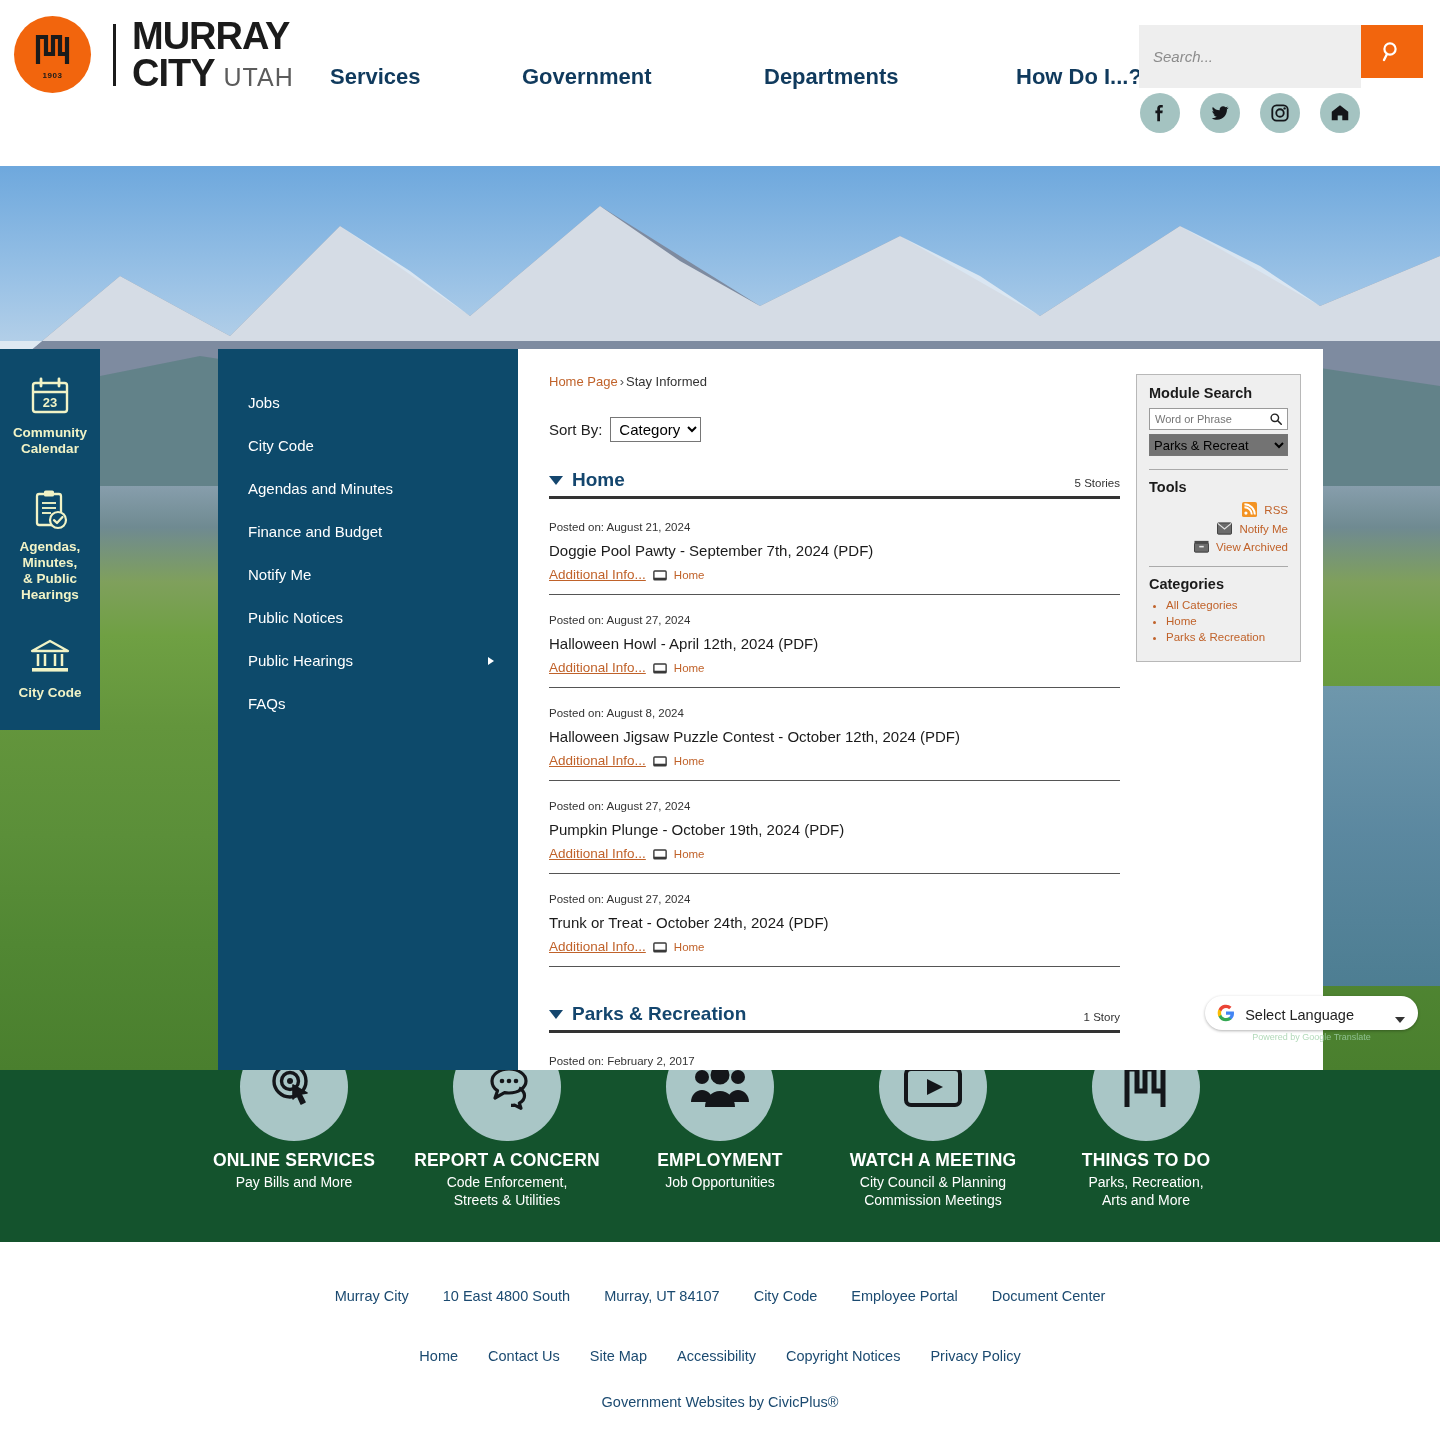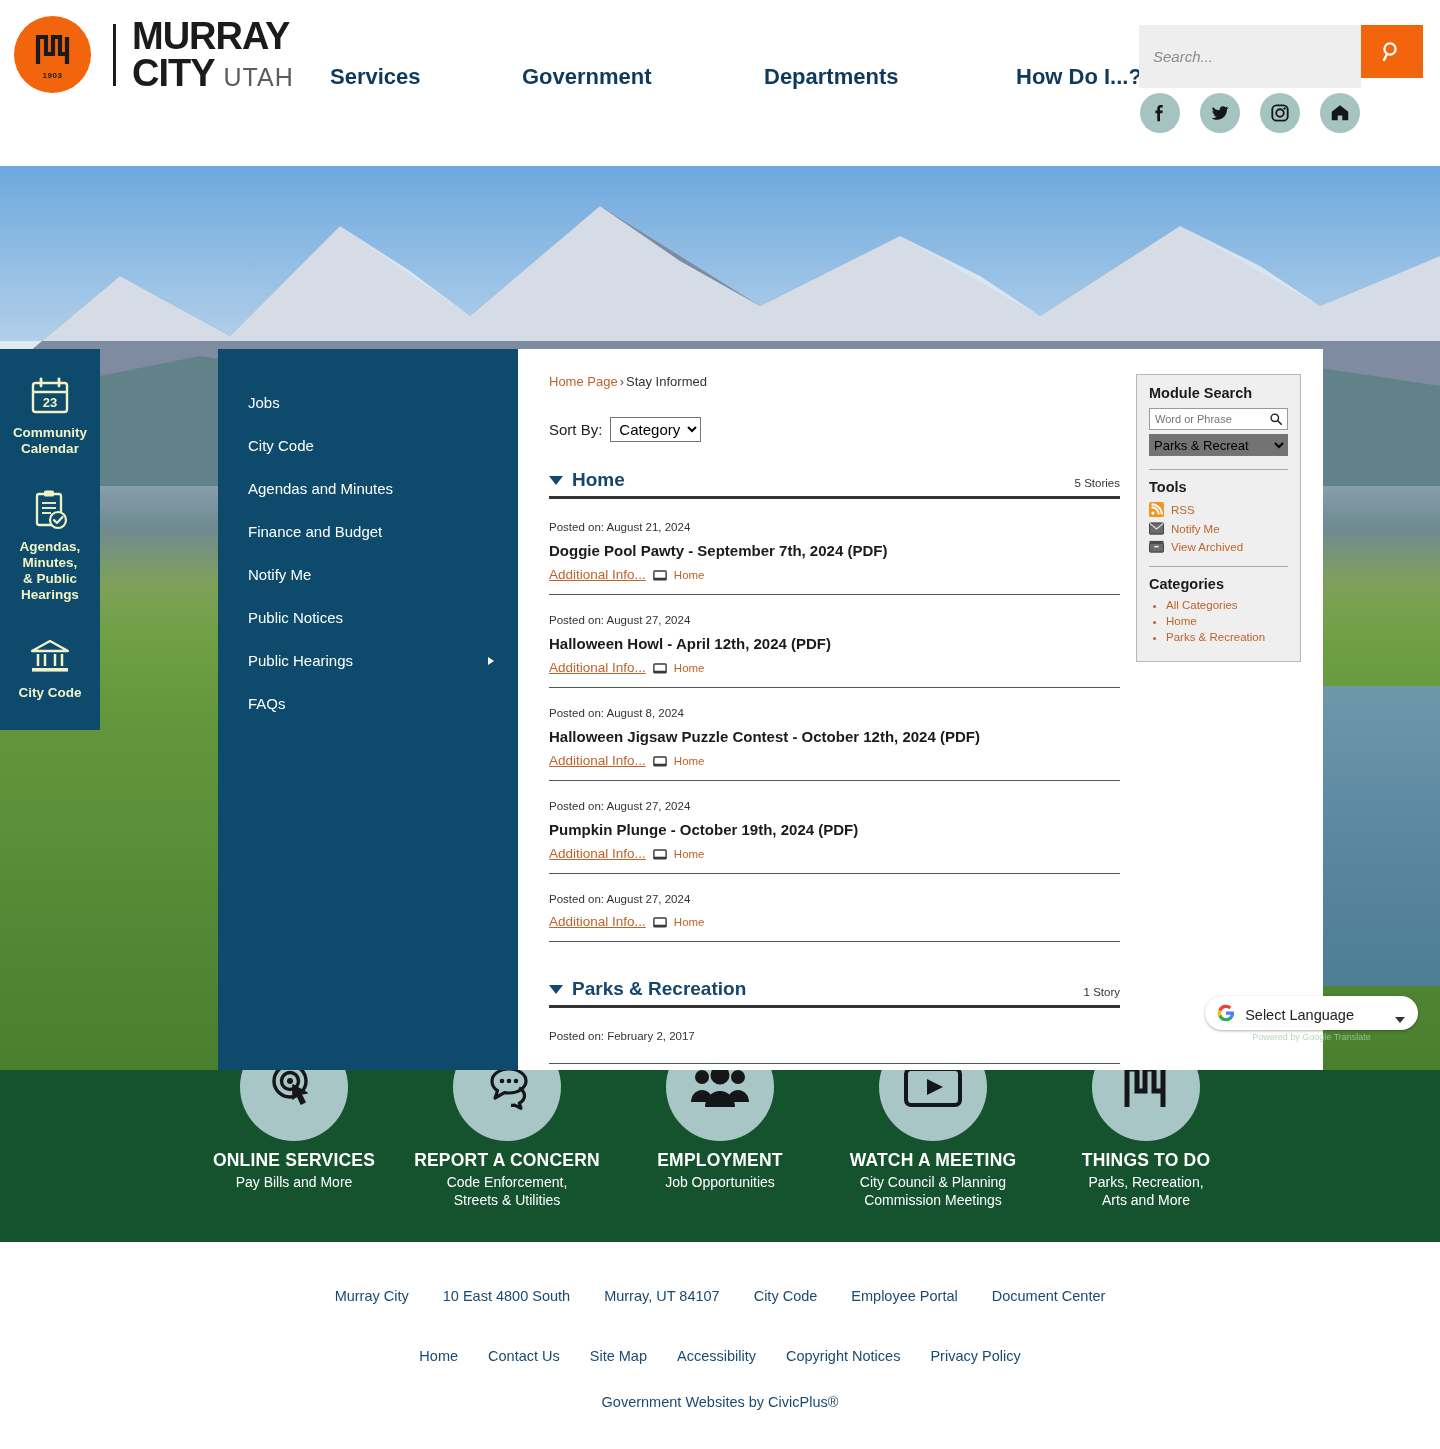--- a/index.html
+++ b/index.html
@@ -199,21 +199,21 @@
     border-top: 9px solid #14466e;
     border-left: 7px solid transparent;
     border-right: 7px solid transparent;
   }
   .sectitle { font-size: 19px; font-weight: bold; color: #14466e; }
   .seccount { font-size: 11.5px; color: #333; padding-bottom: 2px; }
 
   .story { border-bottom: 1px solid #555; padding-bottom: 12px; margin-bottom: 19px; }
   .story:last-child { }
   .story-date { font-size: 11.5px; color: #333; margin-bottom: 9px; }
-  .story-title { font-size: 15px; font-weight: bold; color: #1b1b1b; margin-bottom: 8px; }
+  .story-title { font-size: 15px; font-weight: normal; color: #1b1b1b; margin-bottom: 8px; }
   .story-links { display: flex; align-items: center; gap: 7px; }
   .story-more {
     font-size: 13.5px; color: #c0622a; text-decoration: underline; cursor: pointer;
   }
   .cat-ico { width: 14px; height: 12px; flex-shrink: 0; }
   .cat-name { font-size: 11.5px; color: #c0622a; cursor: pointer; }
 
   .sechead.parks { margin-top: 36px; }
 
   
@@ -239,20 +239,21 @@
   }
   .mod-sel {
     width: 100%; font-size: 13px; height: 22px;
     border: 1px solid #767676; background: #737373;
     font-family: "Liberation Sans", sans-serif;
   }
   .mod-rule { border-top: 1px solid #aaa; margin: 13px 0 9px; }
   .tool-row {
     display: flex; align-items: center; gap: 7px; margin-bottom: 5px;
     cursor: pointer;
+    justify-content: flex-end;
   }
   .tool-row span { font-size: 11.5px; color: #c0622a; }
   .cat-li {
     font-size: 11.5px; color: #c0622a; margin-left: 17px;
     list-style: disc; margin-bottom: 4px; cursor: pointer;
   }
   .cat-li::marker { color: #c0622a; }
 
   
   .translate {
@@ -540,20 +541,21 @@
             <svg class="cat-ico" viewBox="0 0 16 13">
                 <rect x="1" y="2" width="14" height="10" rx="1" fill="none" stroke="#3a3a3a" stroke-width="1.6"></rect>
                 <line x1="1" y1="10.4" x2="15" y2="10.4" stroke="#3a3a3a" stroke-width="1.6"></line>
               </svg>
             <span class="cat-name">Home</span>
           </div>
         </div>
 
         <div class="story">
           <div class="story-date">Posted on: August 27, 2024</div>
+          <div class="story-title">Trunk or Treat - October 24th, 2024 (PDF)</div>
           <div class="story-links">
             <a class="story-more" href="#">Additional Info...</a>
             <svg class="cat-ico" viewBox="0 0 16 13">
                 <rect x="1" y="2" width="14" height="10" rx="1" fill="none" stroke="#3a3a3a" stroke-width="1.6"></rect>
                 <line x1="1" y1="10.4" x2="15" y2="10.4" stroke="#3a3a3a" stroke-width="1.6"></line>
               </svg>
             <span class="cat-name">Home</span>
           </div>
         </div>
 

